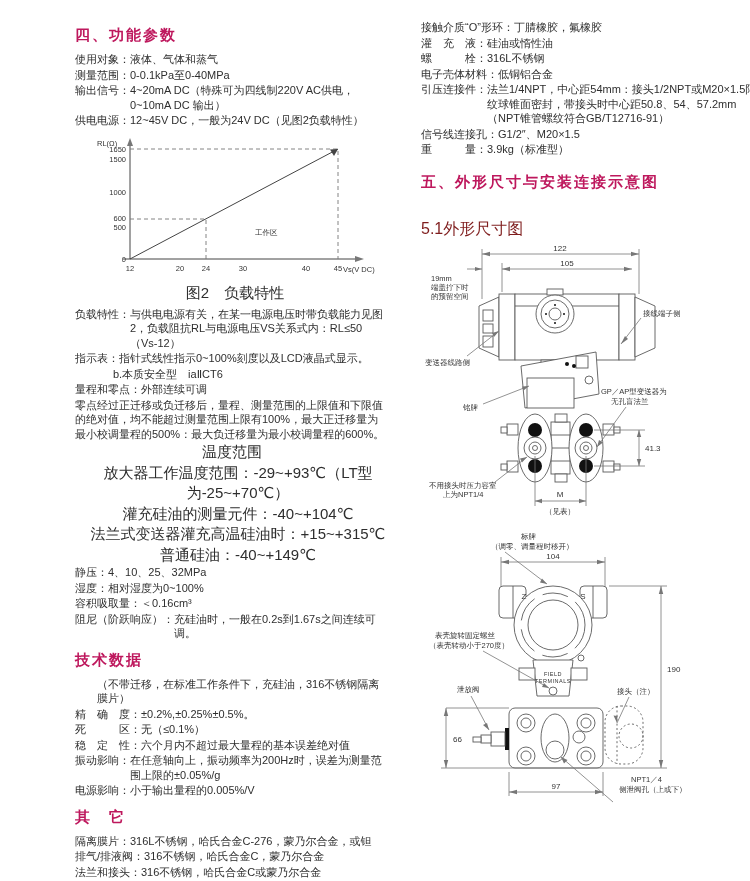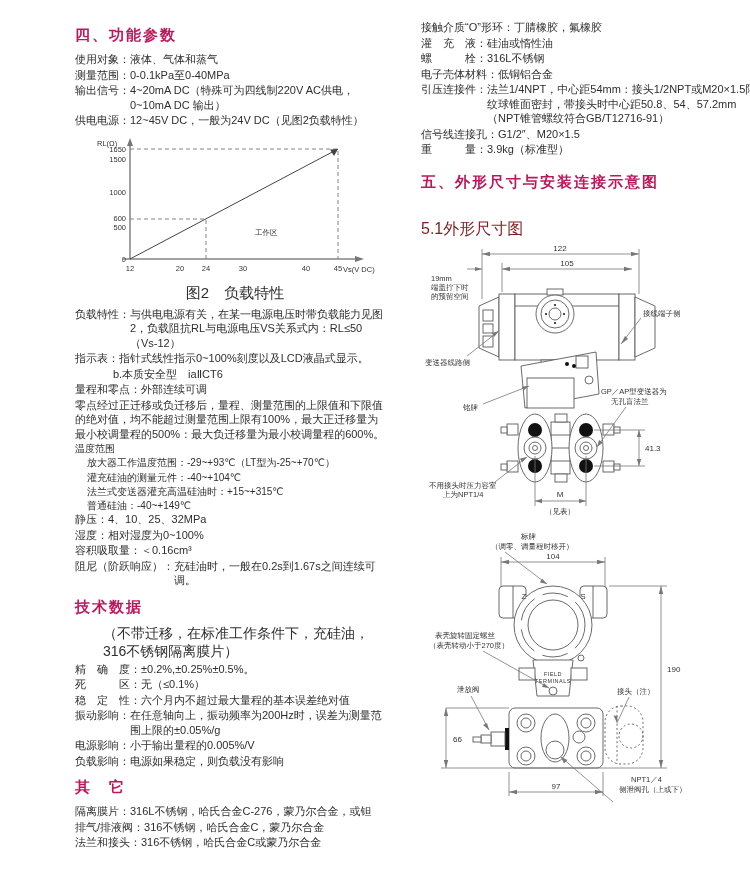--- a/index.html
+++ b/index.html
@@ -7,23 +7,23 @@
         font-family:"Liberation Sans","DejaVu Sans",sans-serif;color:#2e2e2e;}
   .col{position:absolute;top:0;}
   .col-left{left:75px;top:26px;width:314px;}
   .col-right{left:421px;top:20px;width:348px;}
   .sec{font-size:15px;font-weight:bold;color:#be185d;letter-spacing:2px;margin:0 0 7px 0;}
   .sec.mt{margin-top:10px;}
   .r{display:flex;font-size:11px;line-height:1.32;margin:0 0 1px 0;}
   .l{white-space:nowrap;}
   .v{flex:1;}
   .cont .v{padding-left:3.45em;}
-  .sub{font-size:10px;line-height:1.32;margin:1px 0 0 0;}
+  .sub{font-size:15px;line-height:1.32;margin:1px 0 0 0;text-align:center;}
   .subitem{padding-left:12px;}
-  .note{font-size:14px;line-height:1.32;padding-left:2em;margin-bottom:1px;}
+  .note{font-size:11px;line-height:1.32;padding-left:2em;margin-bottom:1px;}
   .chart-wrap{margin:6px 0 4px 10px;}
   .cap{width:300px;text-align:center;font-size:15px;margin-top:0;}
   .s51{font-size:16px;margin:27px 0 4px 0;color:#7f1d1d;}
   svg{display:block;}
   .dl{stroke:#777;stroke-width:0.8;fill:none;}
   .ol{stroke:#5a5a5a;stroke-width:0.9;fill:none;}
   .olw{stroke:#5a5a5a;stroke-width:0.9;fill:#ffffff;}
   .dot{stroke:#5a5a5a;stroke-width:0.9;fill:none;stroke-dasharray:2 2.4;}
   .dt{font-size:8px;fill:#333;}
   .cj{font-size:7.5px;fill:#333;}
@@ -156,24 +156,20 @@
       <span class="v">六个月内不超过最大量程的基本误差绝对值</span>
     </div>
     <div class="r">
       <span class="l">振动影响：</span>
       <span class="v">在任意轴向上，振动频率为200Hz时，误差为测量范围上限的±0.05%/g</span>
     </div>
     <div class="r">
       <span class="l">电源影响：</span>
       <span class="v">小于输出量程的0.005%/V</span>
     </div>
-    <div class="r">
-      <span class="l">负载影响：</span>
-      <span class="v">电源如果稳定，则负载没有影响</span>
-    </div>
 
     <h2 class="sec mt">其　它</h2>
     <div class="r">
       <span class="l">隔离膜片：</span>
       <span class="v">316L不锈钢，哈氏合金C-276，蒙乃尔合金，或钽</span>
     </div>
     <div class="r">
       <span class="l">排气/排液阀：</span>
       <span class="v">316不锈钢，哈氏合金C，蒙乃尔合金</span>
     </div>

